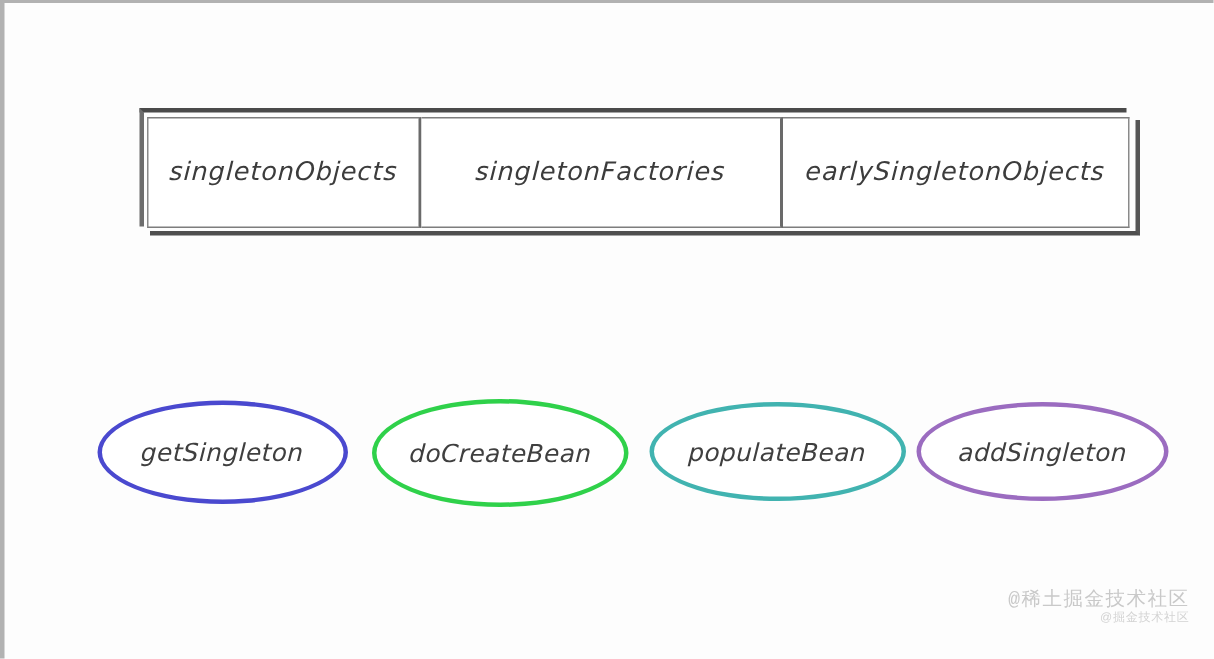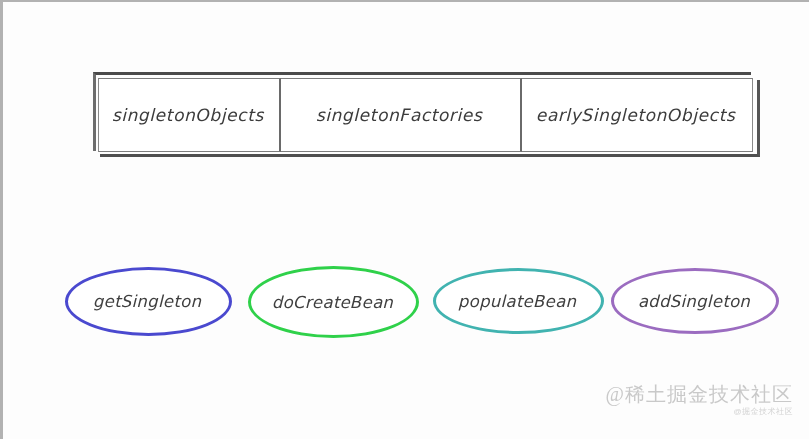--- a/index.html
+++ b/index.html
@@ -114,22 +114,22 @@
   
   #watermark {
     position: absolute;
     right: 16px;
     bottom: 22px;
     text-align: right;
     pointer-events: none;
     user-select: none;
   }
   #watermark-main {
-    font-family: Liberation Serif, serif;
-    font-size: 20px;
+    font-family: Liberation Mono, monospace;
+    font-size: 13px;
     color: #c9c9c9;
     letter-spacing: 1px;
     white-space: nowrap;
   }
   #watermark-sub {
     font-family: Liberation Sans, sans-serif;
     font-size: 8px;
     color: #d3d3d3;
     letter-spacing: 0.5px;
     white-space: nowrap;

